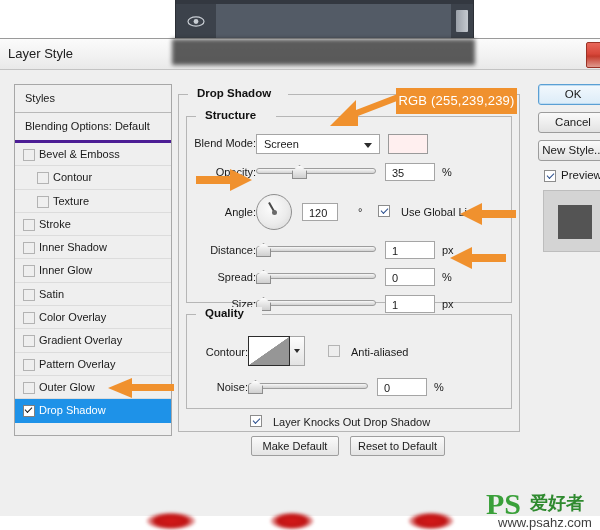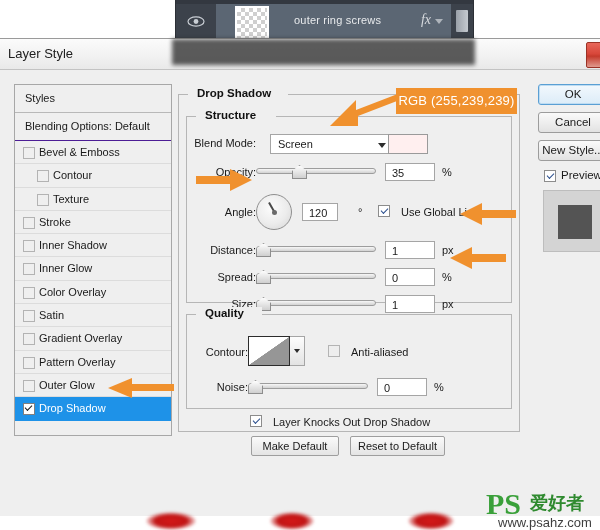--- a/index.html
+++ b/index.html
@@ -101,21 +101,21 @@
   #styles-panel{
     position:absolute;left:14px;top:14px;width:156px;height:350px;
     background:#efefef;border:1px solid #a7a7a7;
   }
   #styles-header{
     height:27px;line-height:27px;padding-left:10px;
     background:#efefef;border-bottom:1px solid #b8b8b8;font-size:11px;color:#1a1a1a;
   }
   #blending-row{
     height:27px;line-height:27px;padding-left:10px;
-    border-bottom:1px solid #4c1d95;font-size:11px;color:#1a1a1a;
+    border-bottom:3px solid #4c1d95;font-size:11px;color:#1a1a1a;
   }
   .style-row{
     position:relative;height:22.3px;line-height:22.3px;
     border-bottom:1px solid #dcdcdc;font-size:11px;color:#1a1a1a;
   }
   .style-row.sub{padding-left:0;text-align:right;}
   .style-row .cb{
     position:absolute;top:6px;width:10px;height:10px;
     background:#efefef;border:1px solid #b3b3b3;
   }
@@ -157,21 +157,21 @@
   .tinput{
     position:absolute;height:18px;line-height:18px;
     background:#ffffff;border:1px solid #a5a5a5;
     font-size:11px;color:#1a1a1a;padding-left:6px;box-sizing:border-box;
   }
   .unit{position:absolute;font-size:11px;color:#1a1a1a;}
 
   
   #blend-select{
     position:absolute;left:78px;top:50px;width:124px;height:20px;
-    background:#ffffff;border:1px solid #a5a5a5;box-sizing:border-box;margin-left:14px;
+    background:#ffffff;border:1px solid #a5a5a5;box-sizing:border-box;
   }
   #blend-select-text{position:absolute;left:7px;top:3px;font-size:11px;color:#1a1a1a;}
   #blend-caret{
     position:absolute;right:7px;top:8px;width:0;height:0;
     border-left:4.5px solid transparent;border-right:4.5px solid transparent;
     border-top:5px solid #2c2c2c;
   }
   #shadow-color-swatch{
     position:absolute;left:210px;top:50px;width:40px;height:20px;
     background:#ffefef;border:1px solid #9a9a9a;box-sizing:border-box;
@@ -311,26 +311,20 @@
 <body>
 
 <div id="ps-layers-strip">
   <div id="ps-layers-topbar"></div>
   <div id="ps-layer-eyecol">
     <svg id="eye-icon" viewBox="0 0 18 11">
       <ellipse cx="9" cy="5.5" rx="8" ry="4.6" fill="none" stroke="#c9ced4" stroke-width="1.2"></ellipse>
       <circle cx="9" cy="5.5" r="2.4" fill="#c9ced4"></circle>
     </svg>
   </div>
-  <div id="ps-layer-row">
-    <div id="layer-thumb"></div>
-    <div id="layer-name">outer ring screws</div>
-    <div id="fx-icon">fx</div>
-    <div id="fx-caret"></div>
-  </div>
   <div id="ps-scroll-col">
     <div id="ps-scroll-thumb"></div>
   </div>
 </div>
 
 <div id="dialog">
 
   <div id="titlebar">
     <div id="dialog-title">Layer Style</div>
     <div id="title-shadow"></div>
@@ -362,25 +356,25 @@
       <div class="style-row">
         <span class="cb"></span>
         <span class="lbl">Inner Shadow</span>
       </div>
       <div class="style-row">
         <span class="cb"></span>
         <span class="lbl">Inner Glow</span>
       </div>
       <div class="style-row">
         <span class="cb"></span>
+        <span class="lbl">Satin</span>
+      </div>
+      <div class="style-row">
+        <span class="cb"></span>
         <span class="lbl">Color Overlay</span>
-      </div>
-      <div class="style-row">
-        <span class="cb"></span>
-        <span class="lbl">Satin</span>
       </div>
       <div class="style-row">
         <span class="cb"></span>
         <span class="lbl">Gradient Overlay</span>
       </div>
       <div class="style-row">
         <span class="cb"></span>
         <span class="lbl">Pattern Overlay</span>
       </div>
       <div class="style-row">

